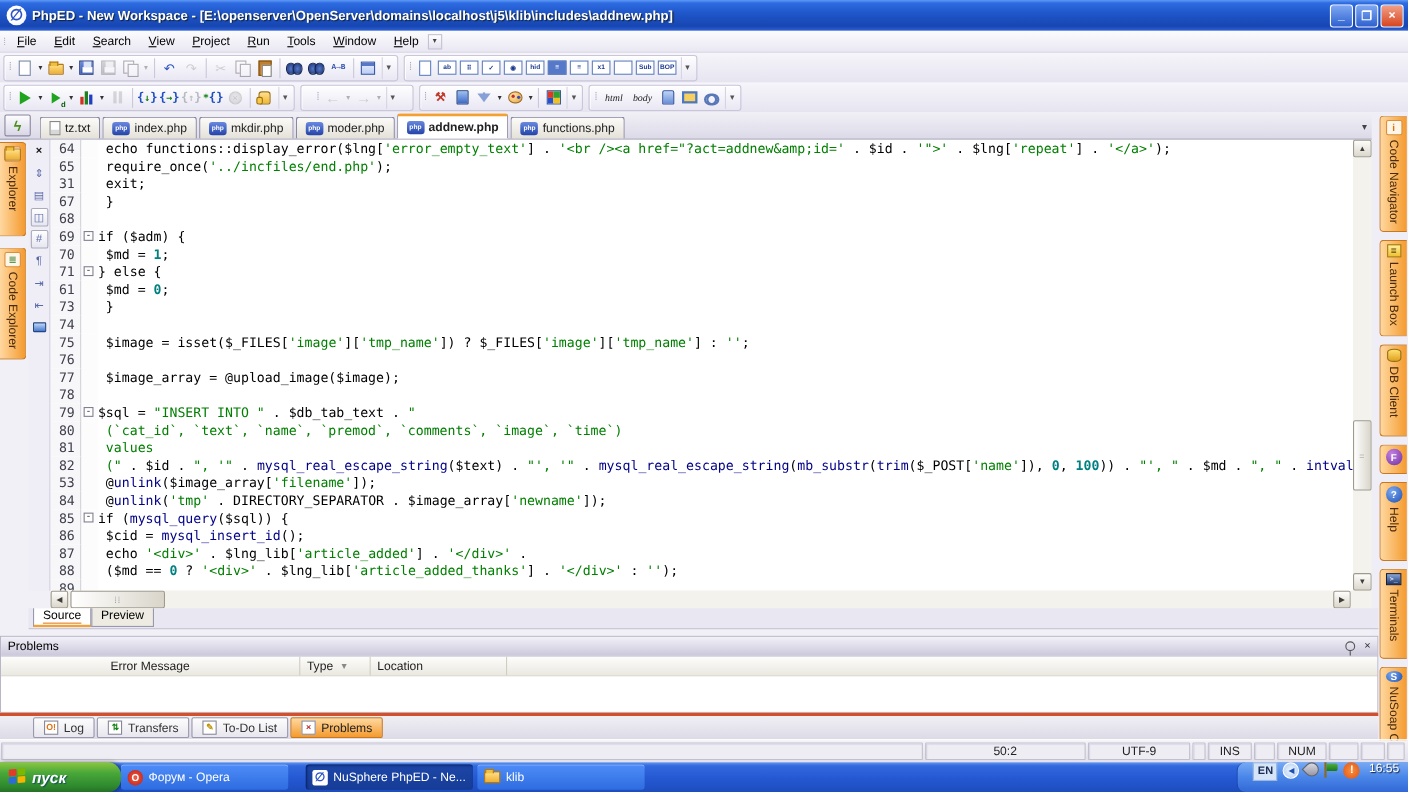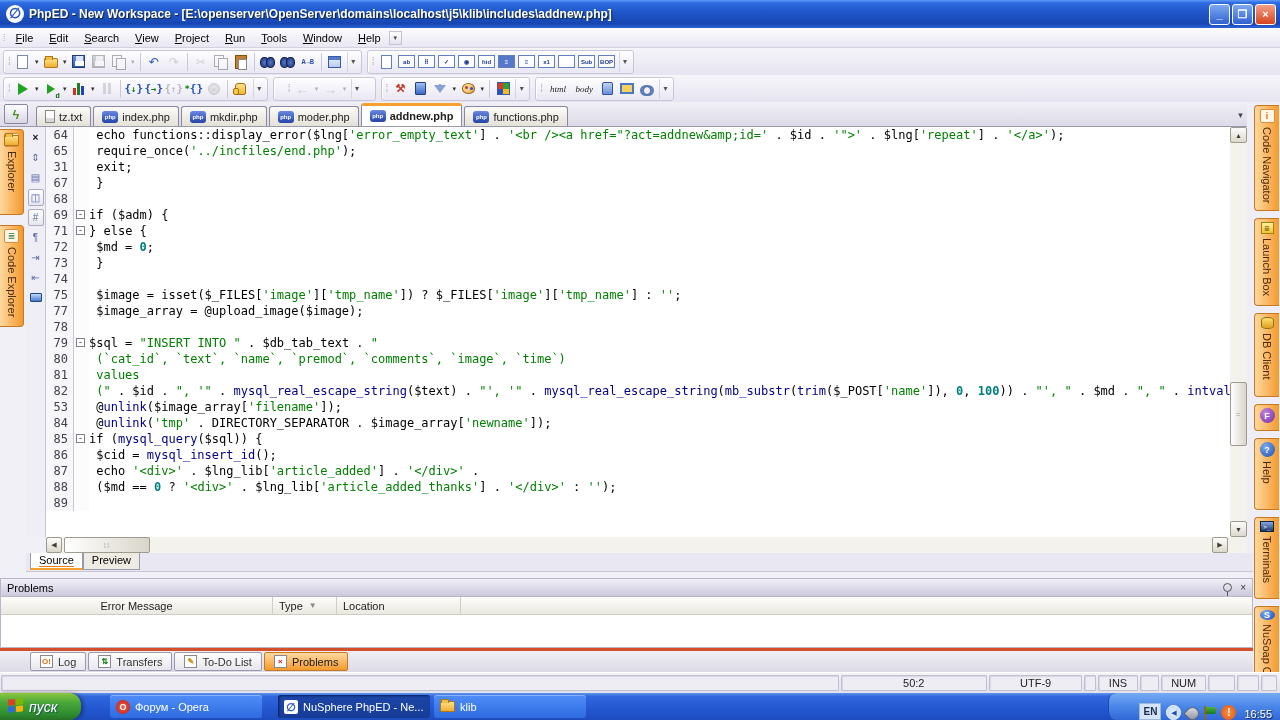--- a/index.html
+++ b/index.html
@@ -165,32 +165,32 @@
   .bi-tr{color:#108010}
   .bi-todo{color:#C09000}
   .bi-prob{color:#C02020}
 
   
   #statusbar{left:0;top:672px;width:1280px;height:21px;background:linear-gradient(#F4F3F8,#E2E0EA);border-top:1px solid #fff;display:flex;align-items:stretch;padding:2px 1px}
   .scell{border:1px solid #C2C0CE;border-radius:1px;margin-right:2px;display:flex;align-items:center;justify-content:center;font-size:11px;color:#222;background:#EFEDF4;box-shadow:inset 1px 1px 1px #D8D6E2}
 
   
   #taskbar{left:0;top:693px;width:1280px;height:27px;background:linear-gradient(180deg,#5F96EE 0%,#3268DE 12%,#2458D2 55%,#1D4CBE 100%);display:flex;align-items:center}
-  #startbtn{width:81px;height:27px;border-radius:0 12px 12px 0;background:linear-gradient(180deg,#8CC63F 0%,#4AA83A 35%,#2E8A2E 80%,#257025 100%);box-shadow:2px 0 4px rgba(0,0,0,.4);display:flex;align-items:center;gap:5px;padding-left:8px;color:#fff;font-weight:normal;font-style:italic;font-size:14px;text-shadow:1px 1px 1px #155}
+  #startbtn{width:110px;height:27px;border-radius:0 12px 12px 0;background:linear-gradient(180deg,#8CC63F 0%,#4AA83A 35%,#2E8A2E 80%,#257025 100%);box-shadow:2px 0 4px rgba(0,0,0,.4);display:flex;align-items:center;gap:5px;padding-left:8px;color:#fff;font-weight:bold;font-style:italic;font-size:14px;text-shadow:1px 1px 1px #155}
   .winflag{width:16px;height:15px;display:grid;grid-template-columns:7px 7px;grid-template-rows:6px 6px;gap:1px;transform:skewY(-5deg)}
   .winflag i{display:block;border-radius:1px}
   .winflag i:nth-child(1){background:#E03C28}.winflag i:nth-child(2){background:#7DB700}
   .winflag i:nth-child(3){background:#2E6BD8}.winflag i:nth-child(4){background:#F7B500}
   .taskbtn{position:absolute;top:2px;height:23px;width:152px;border-radius:3px;background:linear-gradient(#4E8DF8,#2E6CE0);box-shadow:inset 0 1px 0 #8AB2F8;display:flex;align-items:center;gap:5px;padding:0 6px;color:#fff;font-size:11px;white-space:nowrap;overflow:hidden}
   .taskbtn.act{background:linear-gradient(#1C46A8,#163C96);box-shadow:inset 1px 1px 2px #0A2060}
   .t-opera{width:14px;height:14px;border-radius:50%;background:radial-gradient(#F06048,#C01810);color:#fff;font-size:9px;font-weight:bold;line-height:14px;text-align:center;flex:none}
   .t-phped{width:14px;height:14px;border-radius:2px;background:#fff;color:#2E55C8;font-weight:bold;font-size:11px;line-height:14px;text-align:center;flex:none}
   .t-folder{width:15px;height:11px;background:linear-gradient(#FFE089,#EFAF30);border:1px solid #B07818;border-radius:1px;position:relative;flex:none}
   .t-folder::before{content:"";position:absolute;left:0;top:-3px;width:6px;height:3px;background:#EFBF40;border:1px solid #B07818;border-bottom:none}
-  #tray{position:absolute;right:0;top:0;height:27px;display:flex;align-items:flex-end;gap:5px;padding:0 8px 0 30px;background:linear-gradient(180deg,#77AAF4 0%,#4A86E8 50%,#3268D6 100%);border-left:1px solid #1E48A8;border-radius:8px 0 0 8px}
+  #tray{position:absolute;right:0;top:0;height:27px;display:flex;align-items:flex-start;gap:5px;padding:0 8px 0 14px;background:linear-gradient(180deg,#77AAF4 0%,#4A86E8 50%,#3268D6 100%);border-left:1px solid #1E48A8;border-radius:8px 0 0 8px}
   #lang-ind{width:22px;height:17px;background:#D6E4F8;border:1px solid #9AB8E0;color:#1A2A50;font-size:10px;font-weight:bold;display:flex;align-items:center;justify-content:center}
   .tray-circle{width:15px;height:15px;border-radius:50%;background:radial-gradient(#F0F6FF,#AECBF2);color:#1A50B0;font-size:7px;display:flex;align-items:center;justify-content:center;border:1px solid #fff}
   .tray-dish{width:13px;height:13px;border-radius:50% 50% 50% 0;background:linear-gradient(135deg,#E8E8F0,#888898);border:1px solid #666;transform:rotate(45deg)}
   .tray-flag{width:12px;height:14px;position:relative}
   .tray-flag::before{content:"";position:absolute;left:0;top:0;width:2px;height:14px;background:#8A6A20}
   .tray-flag::after{content:"";position:absolute;left:2px;top:1px;width:10px;height:7px;background:linear-gradient(#50B040,#187818);border-radius:0 2px 2px 0}
   .tray-alert{width:15px;height:15px;border-radius:50%;background:radial-gradient(#F89040,#E05010);color:#fff;font-weight:bold;font-size:10px;display:flex;align-items:center;justify-content:center}
   #clock{color:#fff;font-size:11px;margin-left:3px;text-shadow:1px 1px 1px #124}
 </style>
 </head>
@@ -480,25 +480,27 @@
 </div>
 
 <div id="editor" class="abs">
   <div id="code-lines">
       <div class="cl"><span class="ln">64</span><span class="fold"></span><span class="ct"><span class="tk tk-k"> echo </span><span class="tk tk-p">functions::display_error($lng[</span><span class="tk tk-s">'error_empty_text'</span><span class="tk tk-p">] . </span><span class="tk tk-s">'&lt;br /&gt;&lt;a href="?act=addnew&amp;amp;id='</span><span class="tk tk-p"> . $id . </span><span class="tk tk-s">'"&gt;'</span><span class="tk tk-p"> . $lng[</span><span class="tk tk-s">'repeat'</span><span class="tk tk-p">] . </span><span class="tk tk-s">'&lt;/a&gt;'</span><span class="tk tk-p">);</span></span></div>
       <div class="cl"><span class="ln">65</span><span class="fold"></span><span class="ct"><span class="tk tk-k"> require_once</span><span class="tk tk-p">(</span><span class="tk tk-s">'../incfiles/end.php'</span><span class="tk tk-p">);</span></span></div>
       <div class="cl"><span class="ln">31</span><span class="fold"></span><span class="ct"><span class="tk tk-k"> exit</span><span class="tk tk-p">;</span></span></div>
       <div class="cl"><span class="ln">67</span><span class="fold"></span><span class="ct"><span class="tk tk-p"> }</span></span></div>
       <div class="cl"><span class="ln">68</span><span class="fold"></span><span class="ct"></span></div>
       <div class="cl"><span class="ln">69</span><span class="fold"><span class="fbox">-</span></span><span class="ct"><span class="tk tk-k">if</span><span class="tk tk-p"> ($adm) {</span></span></div>
+      <div class="cl"><span class="ln">70</span><span class="fold"></span><span class="ct"><span class="tk tk-p"> $md = </span><span class="tk tk-n">1</span><span class="tk tk-p">;</span></span></div>
       <div class="cl"><span class="ln">71</span><span class="fold"><span class="fbox">-</span></span><span class="ct"><span class="tk tk-p">} </span><span class="tk tk-k">else</span><span class="tk tk-p"> {</span></span></div>
-      <div class="cl"><span class="ln">72</span><span class="fold"></span><span class="ct"><span class="tk tk-p"> $md = </span><span class="tk tk-n">0</span><span class="tk tk-p">;</span></span></div>
+      <div class="cl"><span class="ln">61</span><span class="fold"></span><span class="ct"><span class="tk tk-p"> $md = </span><span class="tk tk-n">0</span><span class="tk tk-p">;</span></span></div>
       <div class="cl"><span class="ln">73</span><span class="fold"></span><span class="ct"><span class="tk tk-p"> }</span></span></div>
       <div class="cl"><span class="ln">74</span><span class="fold"></span><span class="ct"></span></div>
       <div class="cl"><span class="ln">75</span><span class="fold"></span><span class="ct"><span class="tk tk-p"> $image = </span><span class="tk tk-k">isset</span><span class="tk tk-p">($_FILES[</span><span class="tk tk-s">'image'</span><span class="tk tk-p">][</span><span class="tk tk-s">'tmp_name'</span><span class="tk tk-p">]) ? $_FILES[</span><span class="tk tk-s">'image'</span><span class="tk tk-p">][</span><span class="tk tk-s">'tmp_name'</span><span class="tk tk-p">] : </span><span class="tk tk-s">''</span><span class="tk tk-p">;</span></span></div>
+      <div class="cl"><span class="ln">76</span><span class="fold"></span><span class="ct"></span></div>
       <div class="cl"><span class="ln">77</span><span class="fold"></span><span class="ct"><span class="tk tk-p"> $image_array = @upload_image($image);</span></span></div>
       <div class="cl"><span class="ln">78</span><span class="fold"></span><span class="ct"></span></div>
       <div class="cl"><span class="ln">79</span><span class="fold"><span class="fbox">-</span></span><span class="ct"><span class="tk tk-p">$sql = </span><span class="tk tk-s">"INSERT INTO "</span><span class="tk tk-p"> . $db_tab_text . </span><span class="tk tk-s">"</span></span></div>
       <div class="cl"><span class="ln">80</span><span class="fold"></span><span class="ct"><span class="tk tk-s"> (`cat_id`, `text`, `name`, `premod`, `comments`, `image`, `time`)</span></span></div>
       <div class="cl"><span class="ln">81</span><span class="fold"></span><span class="ct"><span class="tk tk-s"> values</span></span></div>
       <div class="cl"><span class="ln">82</span><span class="fold"></span><span class="ct"><span class="tk tk-s"> ("</span><span class="tk tk-p"> . $id . </span><span class="tk tk-s">", '"</span><span class="tk tk-p"> . </span><span class="tk tk-f">mysql_real_escape_string</span><span class="tk tk-p">($text) . </span><span class="tk tk-s">"', '"</span><span class="tk tk-p"> . </span><span class="tk tk-f">mysql_real_escape_string</span><span class="tk tk-p">(</span><span class="tk tk-f">mb_substr</span><span class="tk tk-p">(</span><span class="tk tk-f">trim</span><span class="tk tk-p">($_POST[</span><span class="tk tk-s">'name'</span><span class="tk tk-p">]), </span><span class="tk tk-n">0</span><span class="tk tk-p">, </span><span class="tk tk-n">100</span><span class="tk tk-p">)) . </span><span class="tk tk-s">"', "</span><span class="tk tk-p"> . $md . </span><span class="tk tk-s">", "</span><span class="tk tk-p"> . </span><span class="tk tk-f">intval</span></span></div>
       <div class="cl"><span class="ln">53</span><span class="fold"></span><span class="ct"><span class="tk tk-p"> @</span><span class="tk tk-f">unlink</span><span class="tk tk-p">($image_array[</span><span class="tk tk-s">'filename'</span><span class="tk tk-p">]);</span></span></div>
       <div class="cl"><span class="ln">84</span><span class="fold"></span><span class="ct"><span class="tk tk-p"> @</span><span class="tk tk-f">unlink</span><span class="tk tk-p">(</span><span class="tk tk-s">'tmp'</span><span class="tk tk-p"> . DIRECTORY_SEPARATOR . $image_array[</span><span class="tk tk-s">'newname'</span><span class="tk tk-p">]);</span></span></div>
       <div class="cl"><span class="ln">85</span><span class="fold"><span class="fbox">-</span></span><span class="ct"><span class="tk tk-k">if</span><span class="tk tk-p"> (</span><span class="tk tk-f">mysql_query</span><span class="tk tk-p">($sql)) {</span></span></div>
       <div class="cl"><span class="ln">86</span><span class="fold"></span><span class="ct"><span class="tk tk-p"> $cid = </span><span class="tk tk-f">mysql_insert_id</span><span class="tk tk-p">();</span></span></div>

